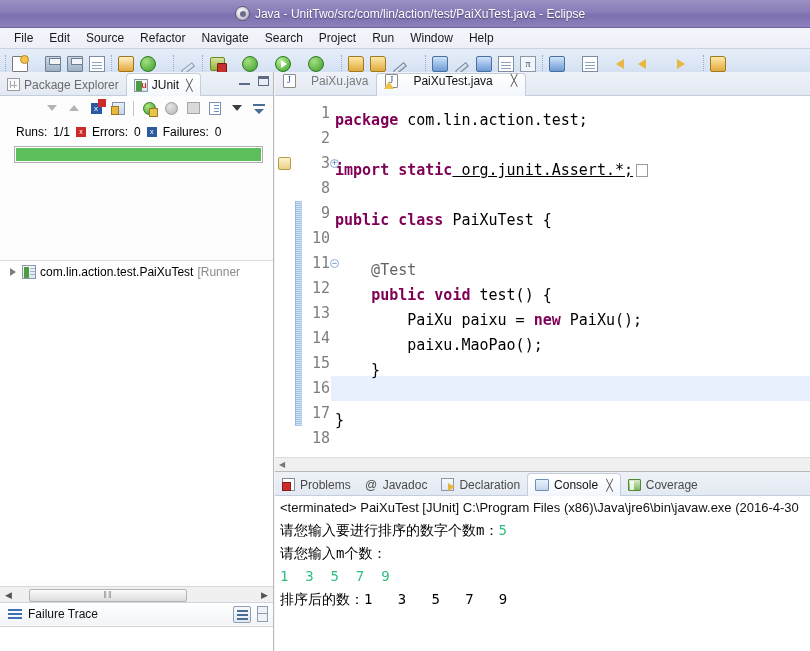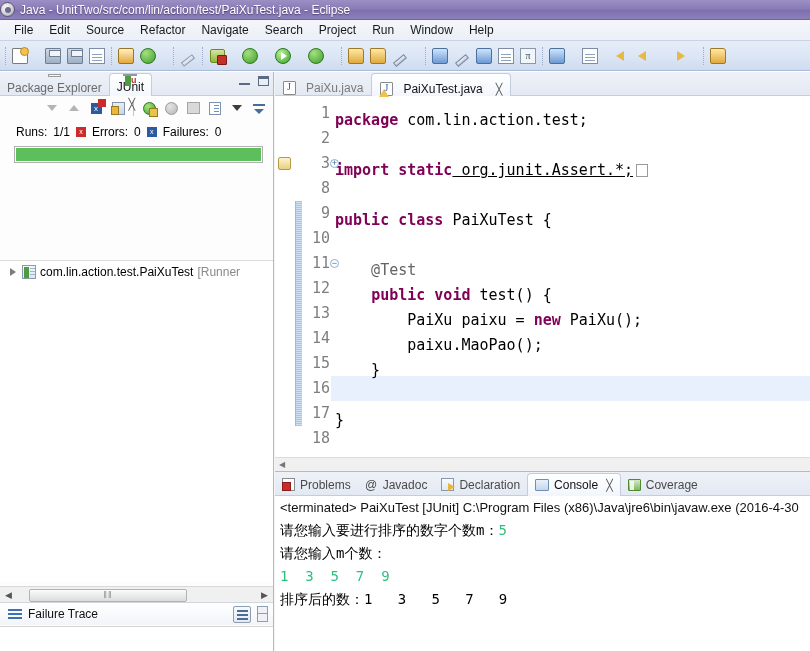--- a/index.html
+++ b/index.html
@@ -9,25 +9,26 @@
     overflow: hidden;
     background: #ffffff;
     font-family: "Liberation Sans", sans-serif;
     font-size: 12px;
     color: #000;
   }
   #app { position: relative; width: 810px; height: 651px; }
 
   
   .titlebar {
-    height: 20px;
+    height: 28px;
     background: linear-gradient(to bottom, #9b8fc4 0%, #8a7cb8 45%, #7e6fb0 55%, #8d80bb 100%);
     display: flex; align-items: center;
-    padding-left: 0;
+    padding-left: 10px;
     border-bottom: 1px solid #6f63a0;
+    justify-content: center;
   }
   .win-icon {
     width: 15px; height: 15px;
     border-radius: 50%;
     background: radial-gradient(circle at 40% 35%, #fdfdfd 0%, #cfcfd8 55%, #8d8da0 100%);
     border: 1px solid #5c5470;
     margin-right: 5px;
     position: relative; flex: none;
   }
   .win-icon::after {
@@ -140,21 +141,20 @@
     display: flex; align-items: flex-end;
     position: relative;
     border-bottom: 1px solid #c4cddb;
   }
   .vtab {
     display: flex; align-items: center; gap: 4px;
     height: 21px; padding: 0 7px;
     font-size: 12px;
     color: #6b6b6b;
     white-space: nowrap;
-    flex-direction: column;
   }
   .vtab.active {
     background: linear-gradient(to bottom,#ffffff,#f4f7fc);
     border: 1px solid #c4cddb; border-bottom: none;
     border-radius: 4px 4px 0 0;
     color: #111;
     height: 23px;
     margin-bottom: -1px;
   }
   .tab-close { font-size: 11px; color: #555; margin-left: 3px; }
@@ -355,21 +355,21 @@
 
   
   .editor-tabbar {
     height: 24px;
     background: linear-gradient(to bottom,#eef1f7,#e3e9f3);
     display: flex; align-items: flex-end;
     border-bottom: 1px solid #c4cddb;
     position: relative;
   }
   .etab {
-    display: flex; align-items: flex-end; gap: 10px;
+    display: flex; align-items: flex-start; gap: 15px;
     height: 21px; padding: 0 8px;
     font-size: 12px; color: #7b7b7b; white-space: nowrap;
   }
   .etab.active {
     background: linear-gradient(to bottom,#ffffff,#f2f6fc);
     border: 1px solid #c4cddb; border-bottom: none;
     border-radius: 4px 4px 0 0;
     color: #111; height: 23px; margin-bottom: -1px;
   }
 

